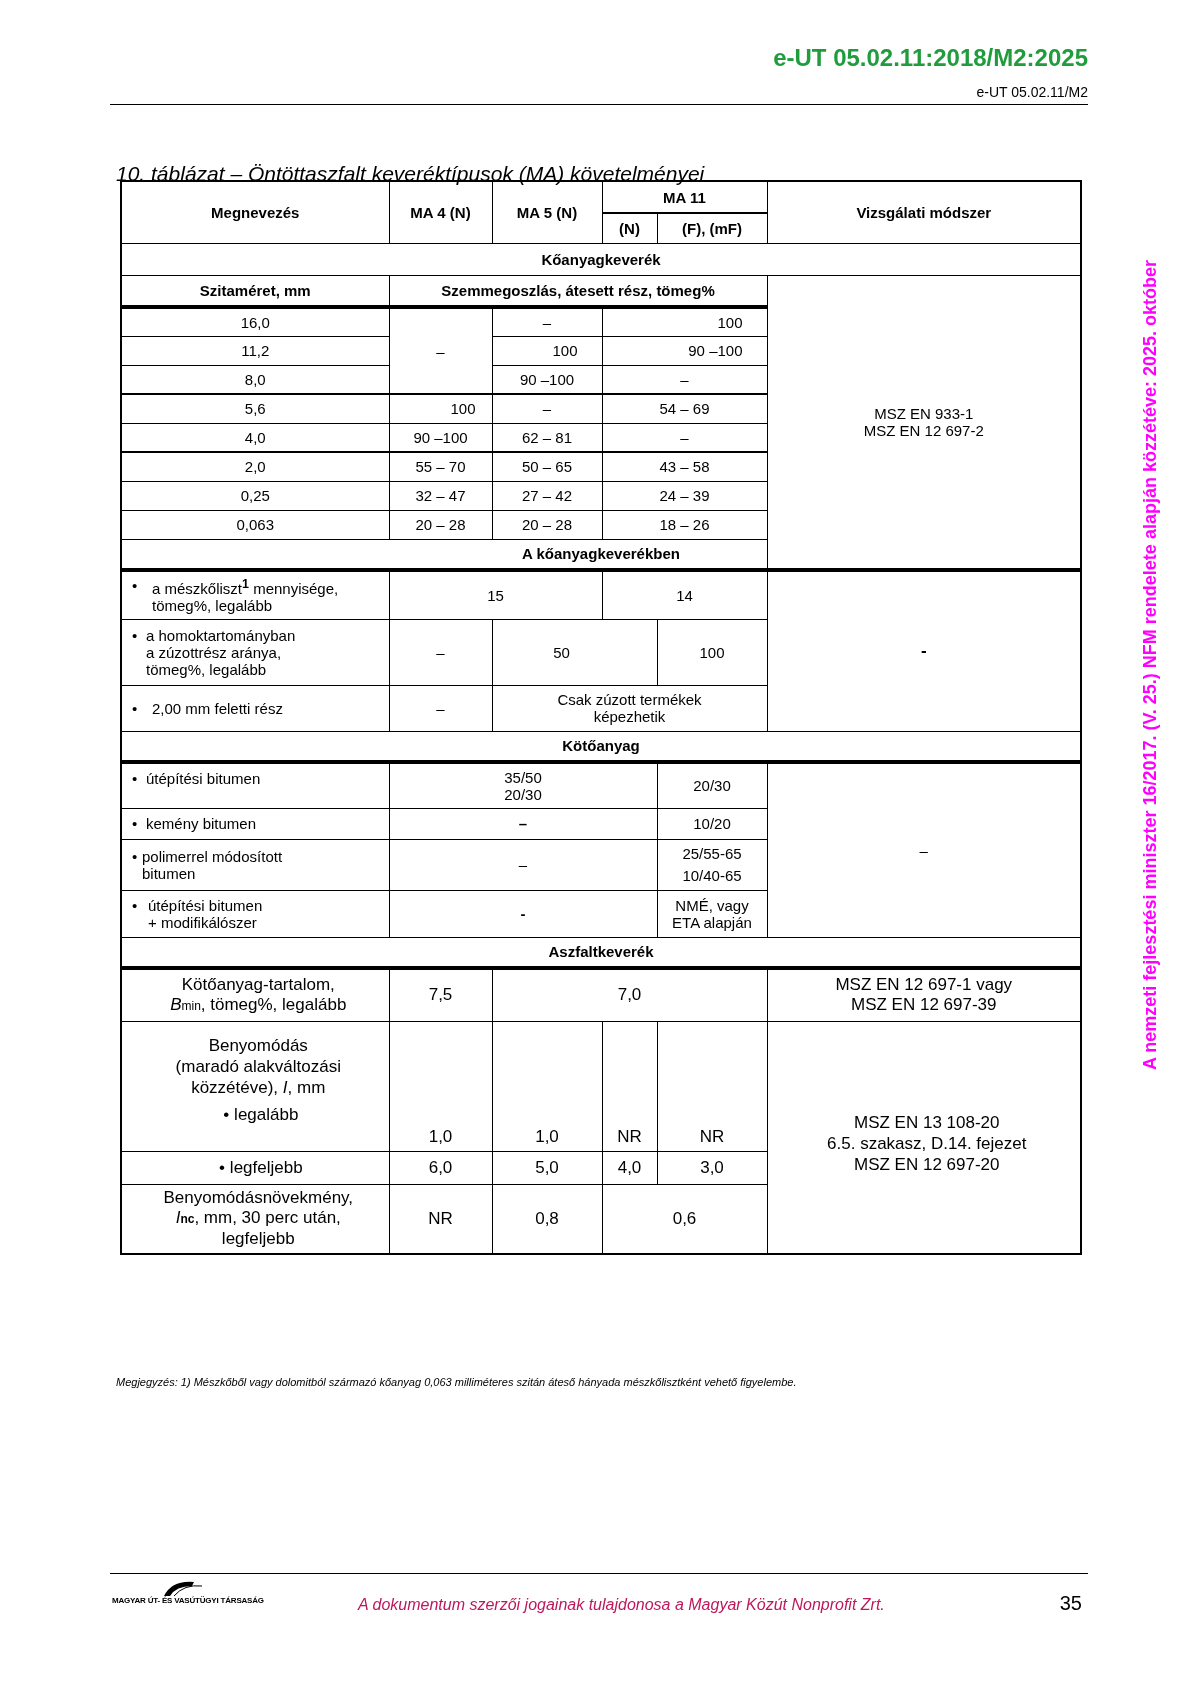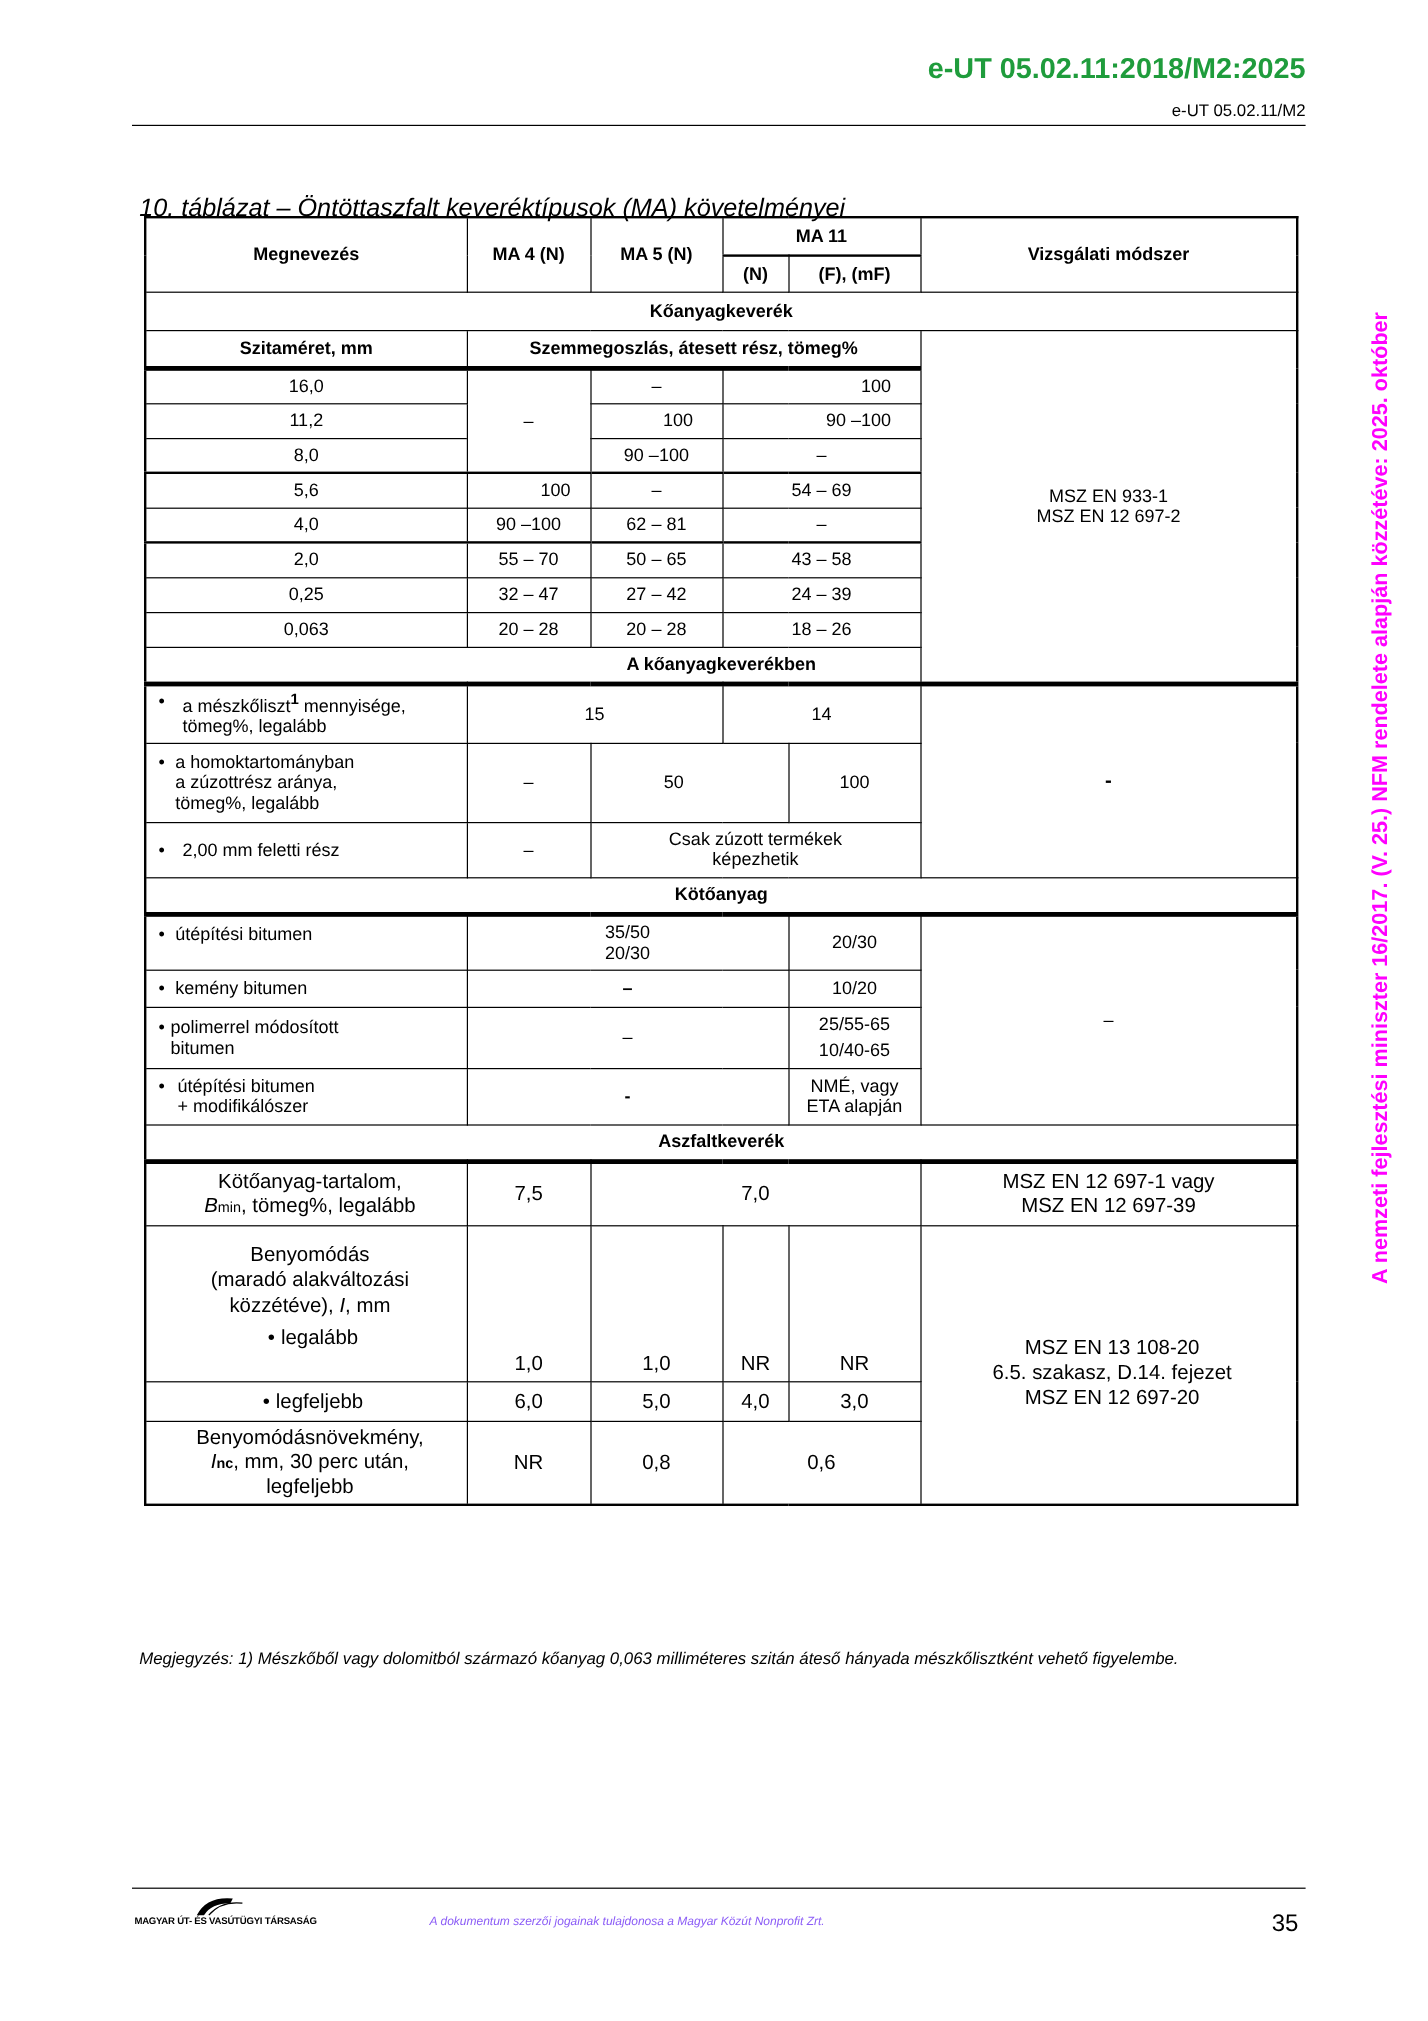--- a/index.html
+++ b/index.html
@@ -14,25 +14,25 @@
   table.t { position:absolute; left:120px; top:180px; width:960px; border-collapse:collapse; table-layout:fixed; font-size:15px; }
   table.t td { border:1px solid #000; text-align:center; vertical-align:middle; padding:0 4px; }
   table.t { border:2px solid #000; }
   .b { font-weight:bold; }
   .thick-top td { border-top:4px solid #000;margin-top:16px; }
   .left { text-align:right;margin-left:44px; }
   .bul { padding-left:10px !important; text-align:left !important; }
   .lg { font-size:17px; }
   .right { text-align:right !important; padding-right:24px !important; }
 
-  .note { position:absolute; left:116px; top:1372px; width:970px; font-size:14px; font-style:italic; line-height:21px; }
+  .note { position:absolute; left:116px; top:1372px; width:970px; font-size:11px; font-style:italic; line-height:21px; }
   .ftr-line { position:absolute; left:110px; right:102px; top:1573px; border-top:1.5px solid #000; }
   .logo { position:absolute; left:112px; top:1578px; width:150px; height:40px; }
   .logo-text { position:absolute; left:0; top:18px; font-size:8px; font-weight:bold; letter-spacing:-0.2px; white-space:nowrap; }
-  .ftr-text { position:absolute; left:358px; top:1596px; font-size:10px; font-style:italic; color:#8b5cf6; }
+  .ftr-text { position:absolute; left:358px; top:1596px; font-size:16px; font-style:italic; color:#be185d; }
   .pagenum { position:absolute; right:108px; top:1592px; font-size:20px; }
 </style>
 </head>
 <body>
 
 <div class="hdr-main">e-UT 05.02.11:2018/M2:2025</div>
 <div class="hdr-sub">e-UT 05.02.11/M2</div>
 <div class="hdr-line"></div>
 
 <div class="title">10. táblázat – Öntöttaszfalt keveréktípusok (MA) követelményei</div>

